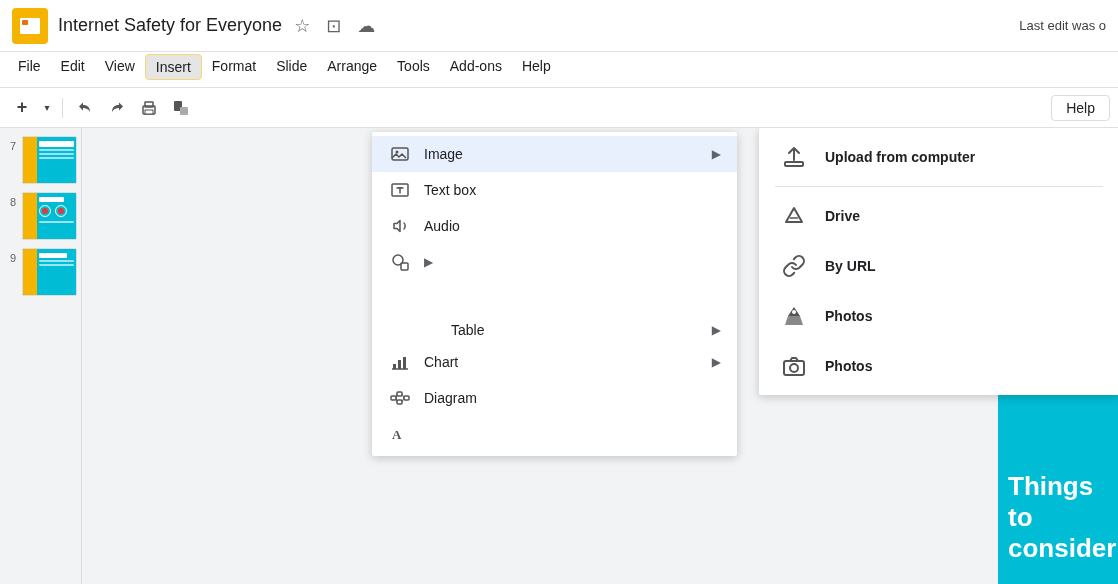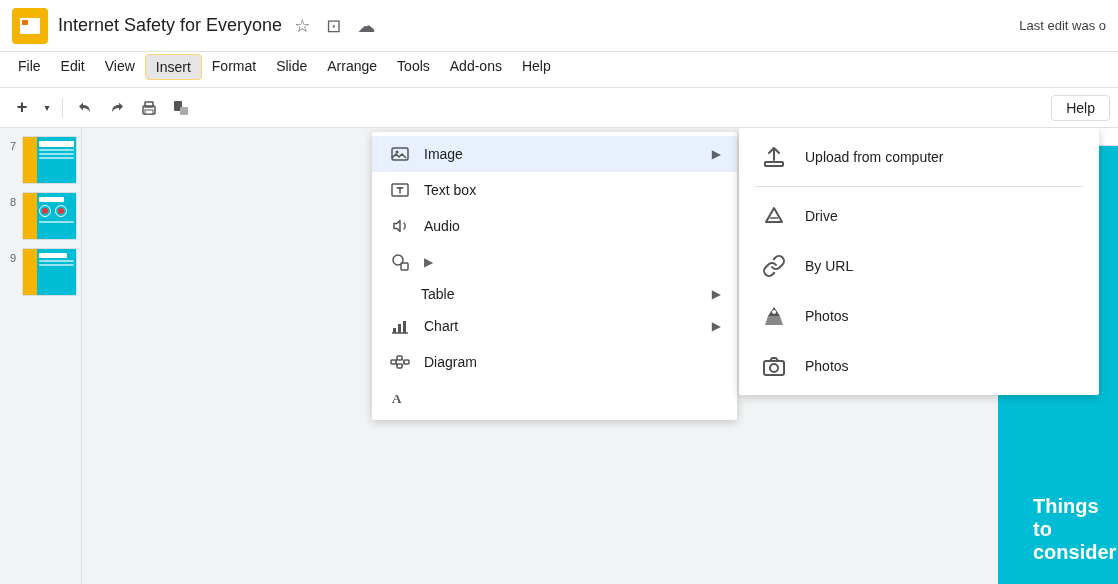--- a/index.html
+++ b/index.html
@@ -194,27 +194,28 @@
     }
     .menu-option-arrow {
       color: #5f6368;
       font-size: 12px;
     }
 
     
     .image-submenu {
       position: absolute;
       top: 0;
-      left: 657px;
+      left: 677px;
       width: 360px;
       background: #fff;
       box-shadow: 0 2px 10px rgba(0,0,0,0.2);
       border-radius: 2px;
       z-index: 101;
       padding: 4px 0;
+      font-weight: bold;
     }
     .submenu-option {
       display: flex;
       align-items: center;
       padding: 10px 20px;
       cursor: pointer;
       color: #202124;
       font-size: 14px;
     }
     .submenu-icon {
@@ -238,24 +239,23 @@
       top: 0;
       width: 120px;
       bottom: 0;
       background: #00bcd4;
     }
     .slide-canvas-text {
       position: absolute;
       bottom: 20px;
       left: 10px;
       right: 10px;
-      font-size: 20px;
+      font-size: 26px;
       font-weight: bold;
       color: #fff;
-      margin-left: 25px;
     }
 
     
     .ruler {
       position: absolute;
       right: 0;
       top: 0;
       height: 18px;
       width: 120px;
       background: #fff;
@@ -419,21 +419,21 @@
       <div class="menu-option">
         <div class="menu-option-icon">
           <svg width="20" height="20" viewBox="0 0 20 20" fill="none">
             <circle cx="8" cy="8" r="5" stroke="#555" stroke-width="1.5"></circle>
             <rect x="11" y="11" width="7" height="7" rx="1" fill="none" stroke="#555" stroke-width="1.5"></rect>
           </svg>
         </div>
         <span class="menu-option-arrow">▶</span>
       </div>
 
-      <div class="menu-option" style="padding-left:49px;">
+      <div class="menu-option" style="padding-left:79px;margin-top:36px;">
         <span class="menu-option-label">Table</span>
         <span class="menu-option-arrow">▶</span>
       </div>
 
       <div class="menu-option">
         <div class="menu-option-icon">
           <svg width="20" height="20" viewBox="0 0 20 20" fill="none">
             <rect x="3" y="12" width="3" height="5" fill="#555"></rect>
             <rect x="8" y="8" width="3" height="9" fill="#555"></rect>
             <rect x="13" y="5" width="3" height="12" fill="#555"></rect>

